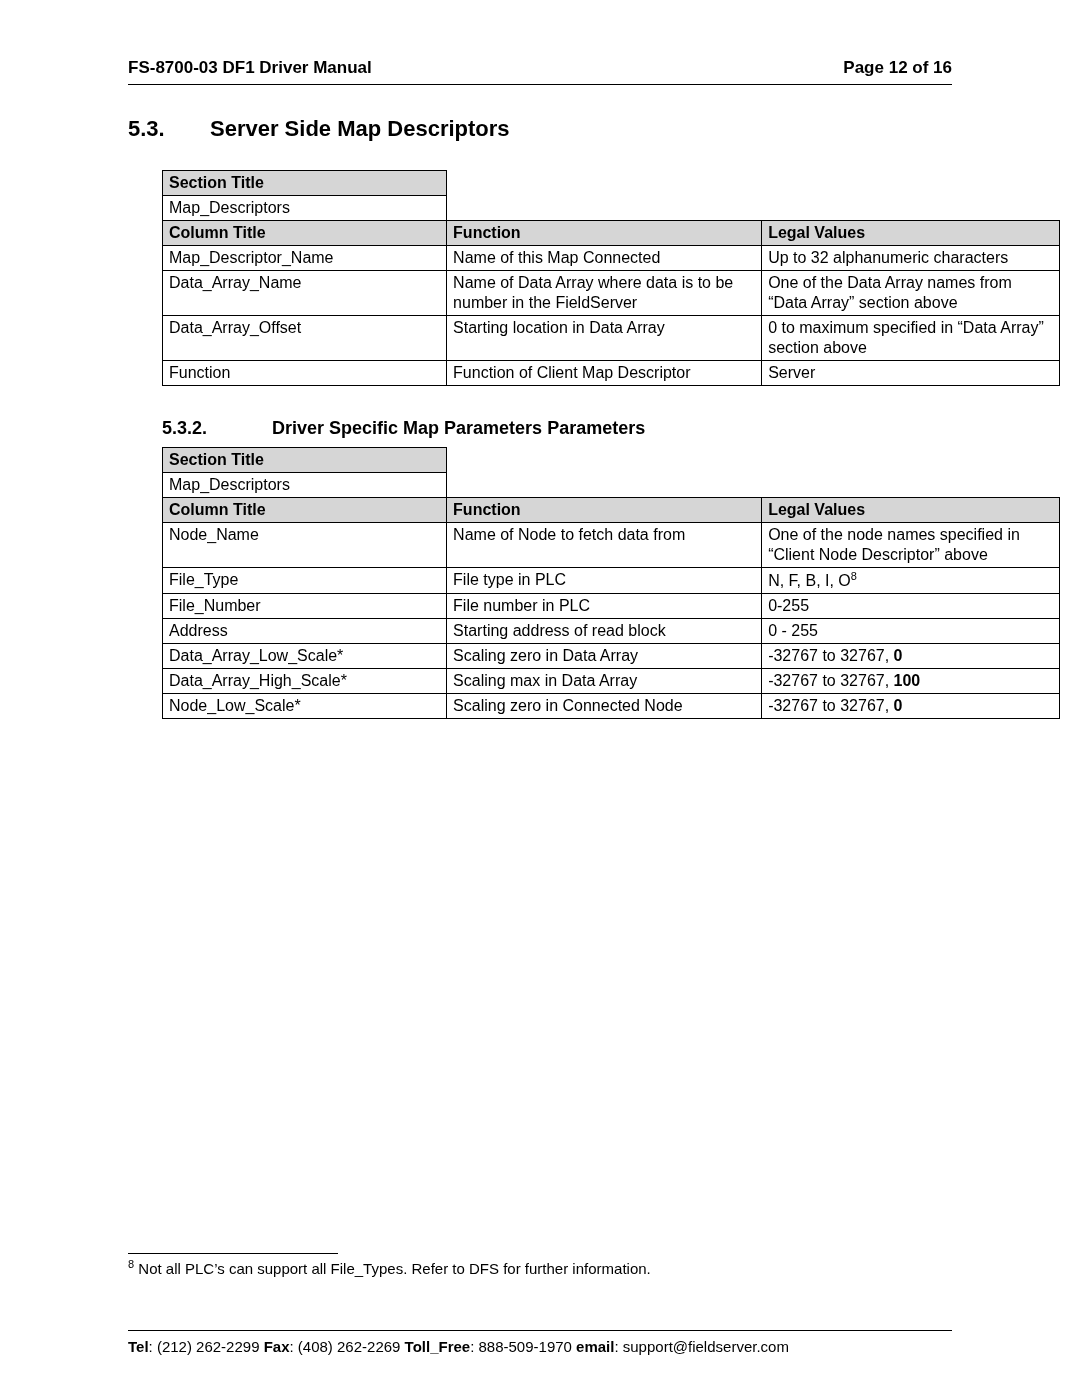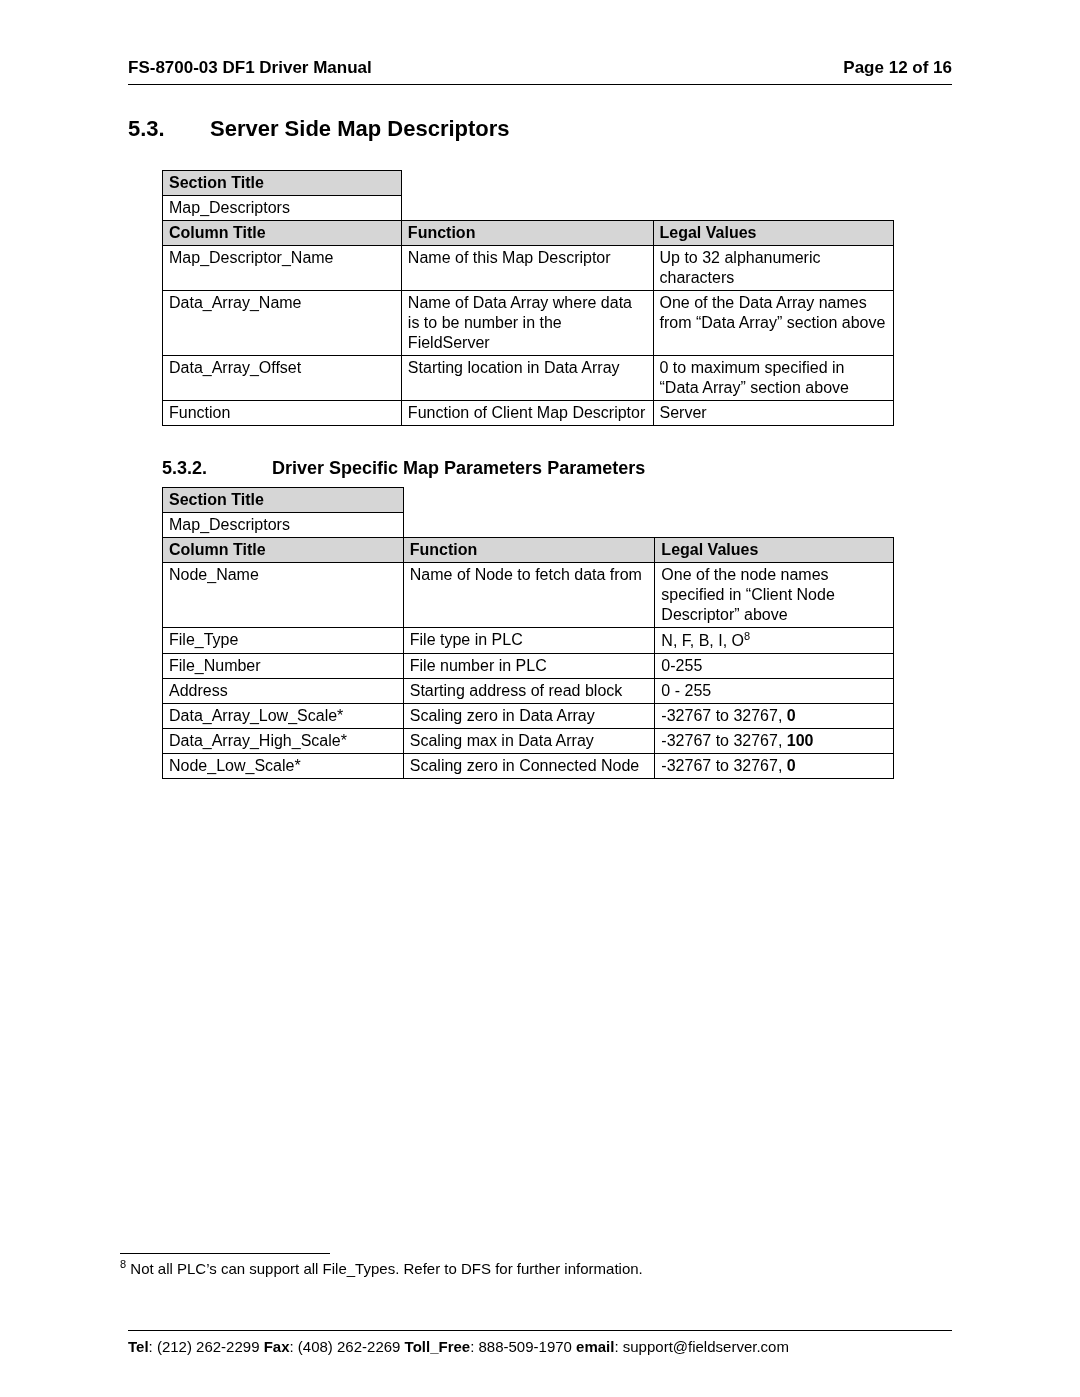--- a/index.html
+++ b/index.html
@@ -44,21 +44,21 @@
     font-weight: bold;
     font-size: 18px;
     margin: 18px 0 8px 34px;
     display: flex;
   }
   .h3 .num { width: 110px; }
 
   table.param {
     border-collapse: collapse;
     margin-left: 34px;
-    width: 732px;
+    width: 898px;
     font-size: 16px;
     margin-bottom: 32px;
   }
   table.param td, table.param th {
     border: 1px solid #000;
     padding: 2px 6px;
     text-align: left;
     vertical-align: top;
     line-height: 1.25;
   }
@@ -80,21 +80,21 @@
   .sup { font-size: 11px; vertical-align: super; }
 
   .footnote-sep {
     border: none;
     border-top: 1px solid #000;
     width: 210px;
     margin: 0;
   }
   .footnote-block {
     position: absolute;
-    left: 120px; right: 128px;
+    left: 128px; right: 128px;
     bottom: 120px;
     font-size: 15px;
   }
   .footnote-text {
     margin-top: 4px;
   }
 
   .footer {
     position: absolute;
     left: 128px; right: 128px;
@@ -138,21 +138,21 @@
           <td class="section">Map_Descriptors</td>
           <td class="hidden" colspan="2"></td>
         </tr>
         <tr>
           <td class="shade">Column Title</td>
           <td class="shade">Function</td>
           <td class="shade">Legal Values</td>
         </tr>
         <tr>
           <td>Map_Descriptor_Name</td>
-          <td>Name of this Map Descriptor</td>
+          <td>Name of this Map Connected</td>
           <td>Up to 32 alphanumeric characters</td>
         </tr>
         <tr>
           <td>Data_Array_Name</td>
           <td>Name of Data Array where data is to be number in the FieldServer</td>
           <td>One of the Data Array names from “Data Array” section above</td>
         </tr>
         <tr>
           <td>Data_Array_Offset</td>
           <td>Starting location in Data Array</td>

